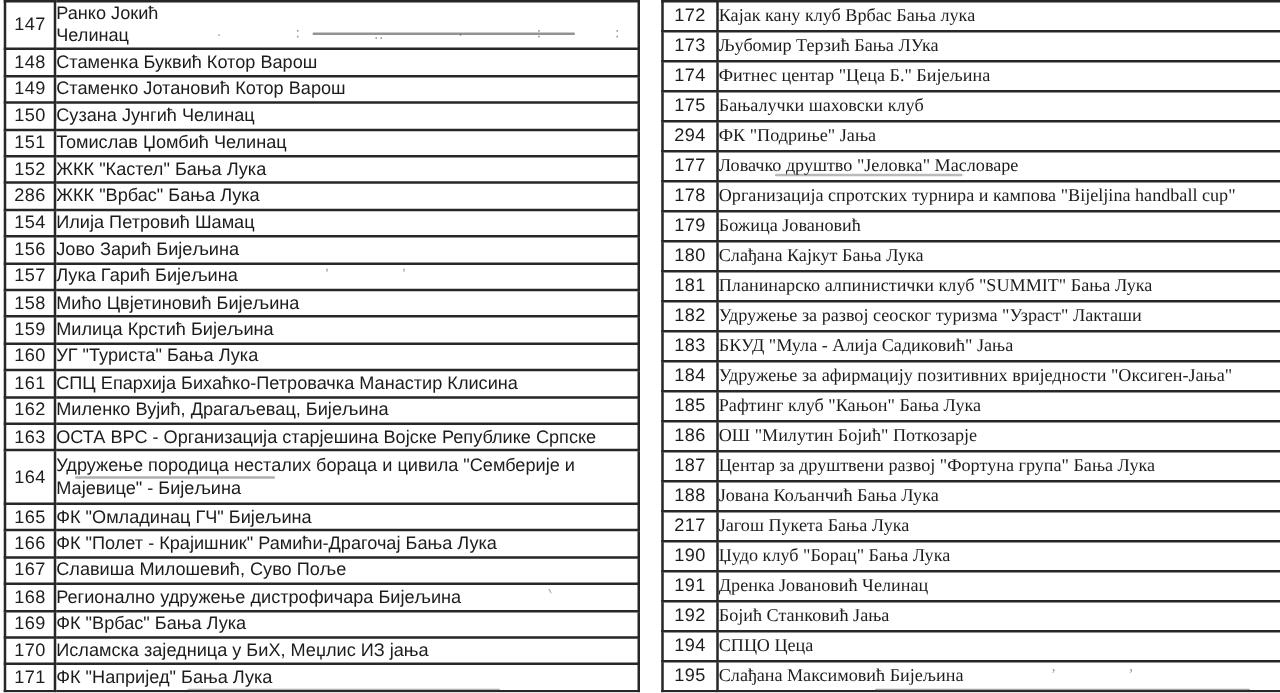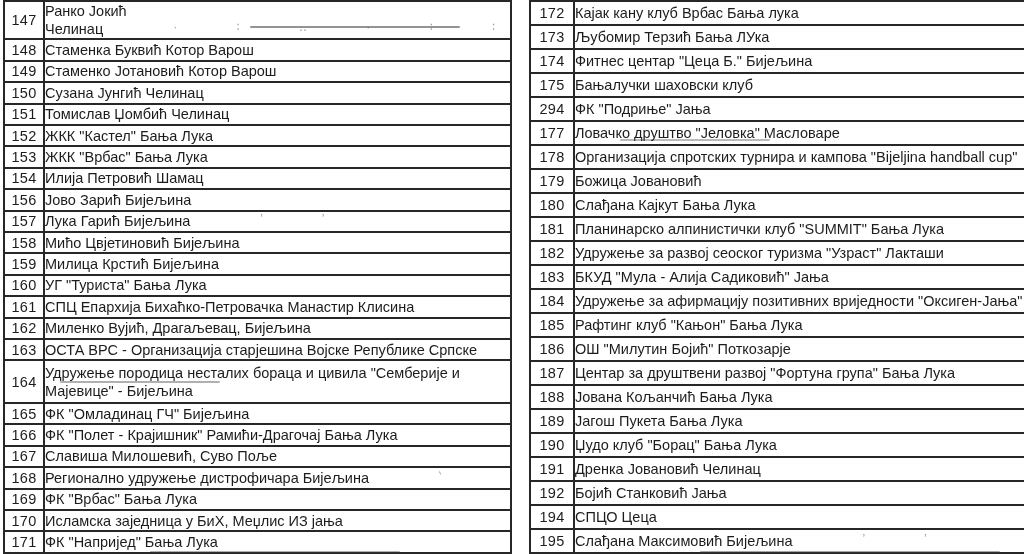--- a/index.html
+++ b/index.html
@@ -37,21 +37,21 @@
     left: 3px;
     width: 509px;
     height: 554px;
   }
   table.right-table {
     left: 529px;
     width: 495px;
     height: 554px;
   }
   
-  table.right-table td:last-child { border-right: none; }
+  table.right-table td:last-child { border-right: none; font-family: Liberation Serif, serif; }
   td.num {
     text-align: center;
     font-variant-numeric: tabular-nums;
     letter-spacing: 0.3px;
   }
   table.left-table td.num  { width: 38px; }
   table.right-table td.num { width: 42px; }
   td.name {
     padding: 1px 4px 1px 7px;
     position: relative;
@@ -102,21 +102,21 @@
   </tr>
         <tr>
     <td class="num">151</td>
     <td class="name">Томислав Џомбић Челинац</td>
   </tr>
         <tr>
     <td class="num">152</td>
     <td class="name">ЖКК "Кастел" Бања Лука</td>
   </tr>
         <tr>
-    <td class="num">153</td>
+    <td class="num">286</td>
     <td class="name">ЖКК "Врбас" Бања Лука</td>
   </tr>
         <tr>
     <td class="num">154</td>
     <td class="name">Илија Петровић Шамац</td>
   </tr>
         <tr>
     <td class="num">156</td>
     <td class="name">Јово Зарић Бијељина</td>
   </tr>
@@ -247,21 +247,21 @@
   </tr>
         <tr>
     <td class="num">187</td>
     <td class="name">Центар за друштвени развој "Фортуна група" Бања Лука</td>
   </tr>
         <tr>
     <td class="num">188</td>
     <td class="name">Јована Кољанчић Бања Лука</td>
   </tr>
         <tr>
-    <td class="num">189</td>
+    <td class="num">217</td>
     <td class="name">Јагош Пукета Бања Лука</td>
   </tr>
         <tr>
     <td class="num">190</td>
     <td class="name">Џудо клуб "Борац" Бања Лука</td>
   </tr>
         <tr>
     <td class="num">191</td>
     <td class="name">Дренка Јовановић Челинац</td>
   </tr>

